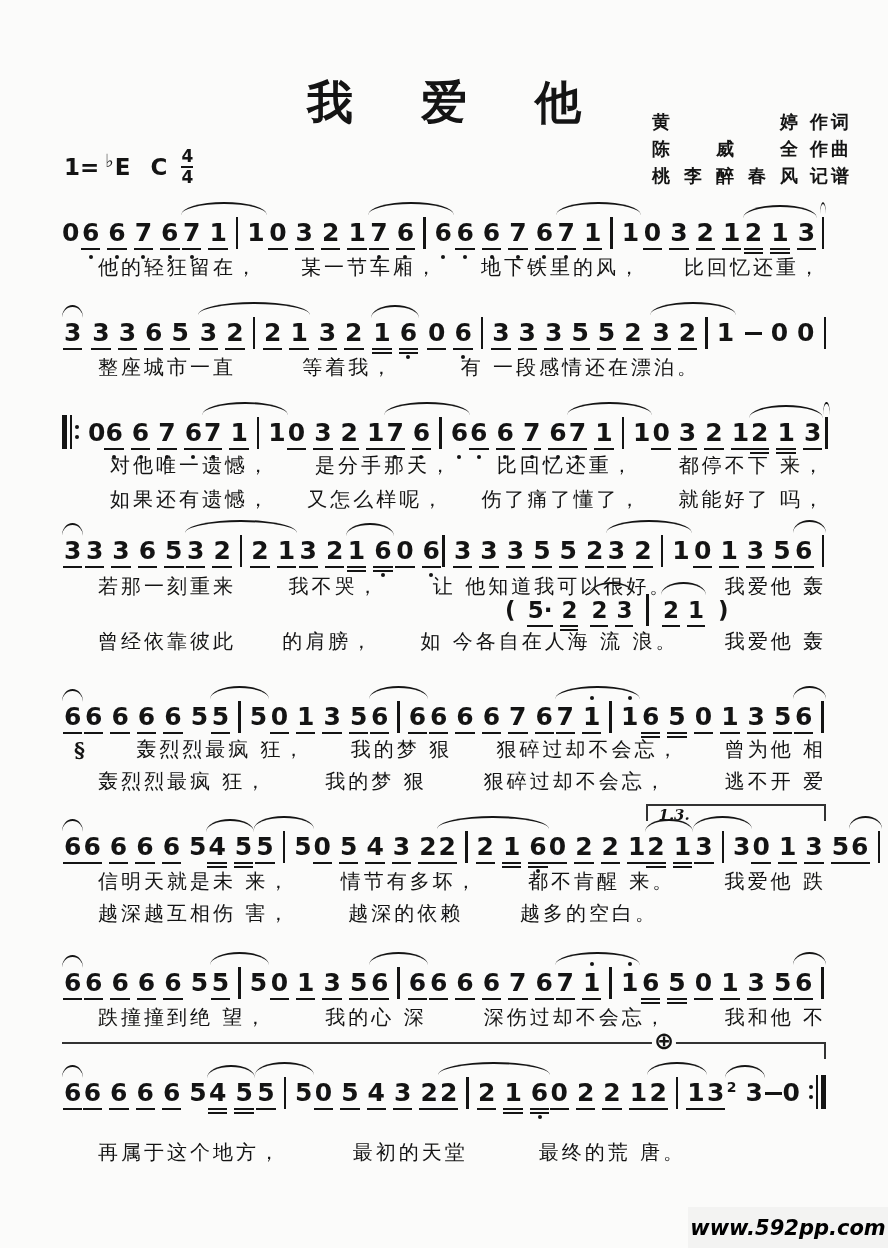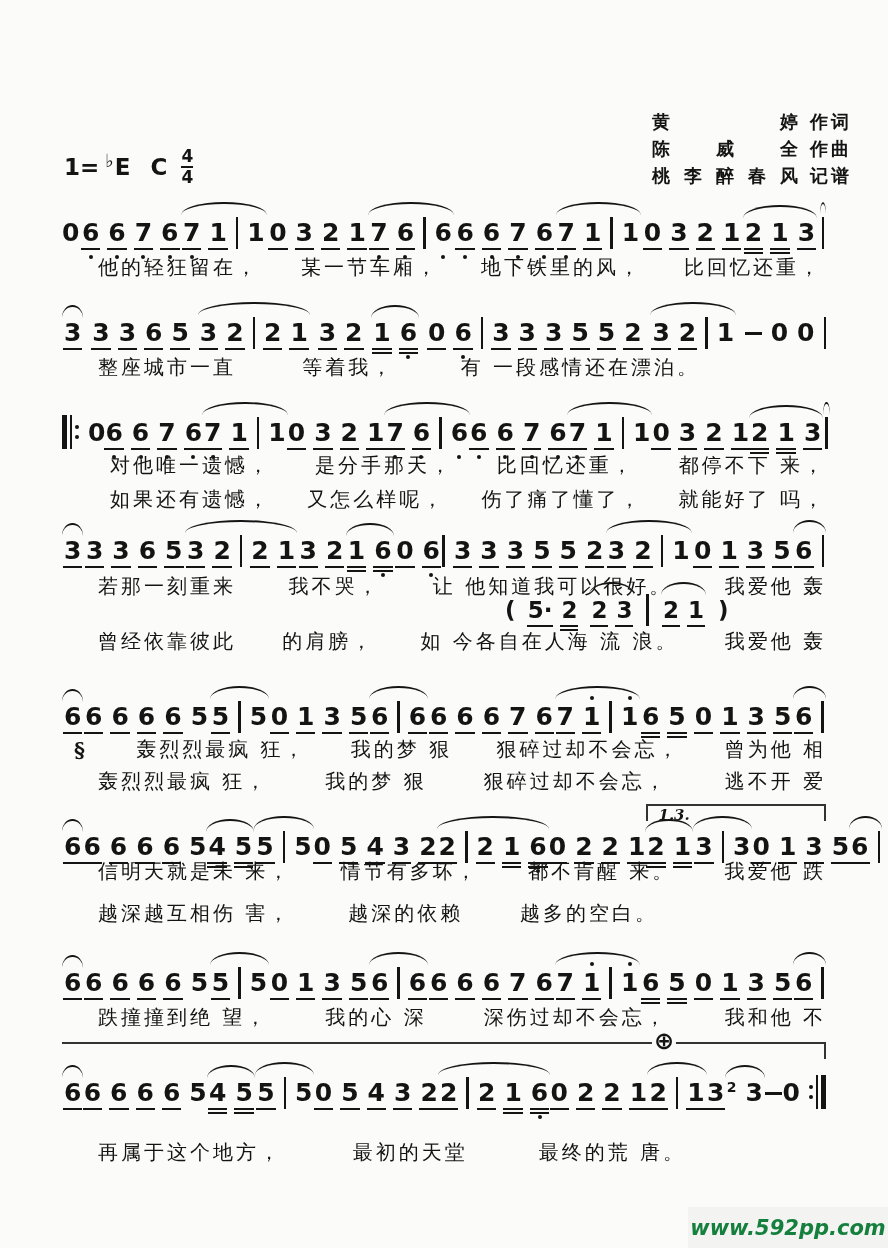--- a/index.html
+++ b/index.html
@@ -48,27 +48,28 @@
   .inset .nt{font-size:23px;}
   .paren{font-size:23px;font-weight:700;line-height:26px;}
   .volta{position:absolute;height:15px;border-top:2.5px solid #333;}
   .volta.hl{border-left:2.5px solid #333;}
   .volta.hr{border-right:2.5px solid #333;}
   .vlabel{position:absolute;left:10px;top:0px;font:italic 700 15px "DejaVu Serif",serif;}
   .coda{position:absolute;top:-15px;transform:translateX(-50%);font-size:24px;font-weight:700;
         background:#fbfbfa;line-height:1;padding:0 2px;}
   .watermark{position:absolute;right:0;bottom:0;width:200px;height:41px;background:#f3f3f2;
              display:flex;align-items:center;justify-content:center;}
-  .wmtext{font-style:italic;font-weight:700;font-size:21px;color:#15803d;letter-spacing:0;}
+  .wmtext{font-style:italic;font-weight:700;font-size:21px;color:#000000;letter-spacing:0;}
 </style>
 </head>
 <body>
 
 <div class="page">
 
+  <div class="title">我 爱 他</div>
 
   <div class="credits">
       <div class="credit">
         <div class="cname">
           <div>黄</div>
           <div>婷</div>
         </div>
         <div class="crole">作词</div>
       </div>
       <div class="credit">
@@ -558,21 +559,21 @@
           <div class="nt">1<div class="ul"></div></div>
           <div class="nt">3<div class="ul"></div></div>
           <div class="nt">5<div class="ul"></div></div>
         </div>
         <div class="grp arced">
           <div class="arc"></div>
           <div class="nt">6<div class="ul"></div></div>
           <div class="bar"></div>
         </div>
       </div>
-      <div class="lyr" style="top: 30px; padding-left: 36px; padding-right: 0px;">
+      <div class="lyr" style="top: 40px; padding-left: 36px; padding-right: 0px;">
         <div>信明天就是未 来，</div>
         <div>情节有多坏，</div>
         <div>都不肯醒 来。</div>
         <div>我爱他 跌</div>
       </div>
       <div class="lyr" style="top: 72px; padding-left: 36px; padding-right: 168px; justify-content: space-between;">
         <div>越深越互相伤 害，</div>
         <div>越深的依赖</div>
         <div>越多的空白。</div>
       </div>

